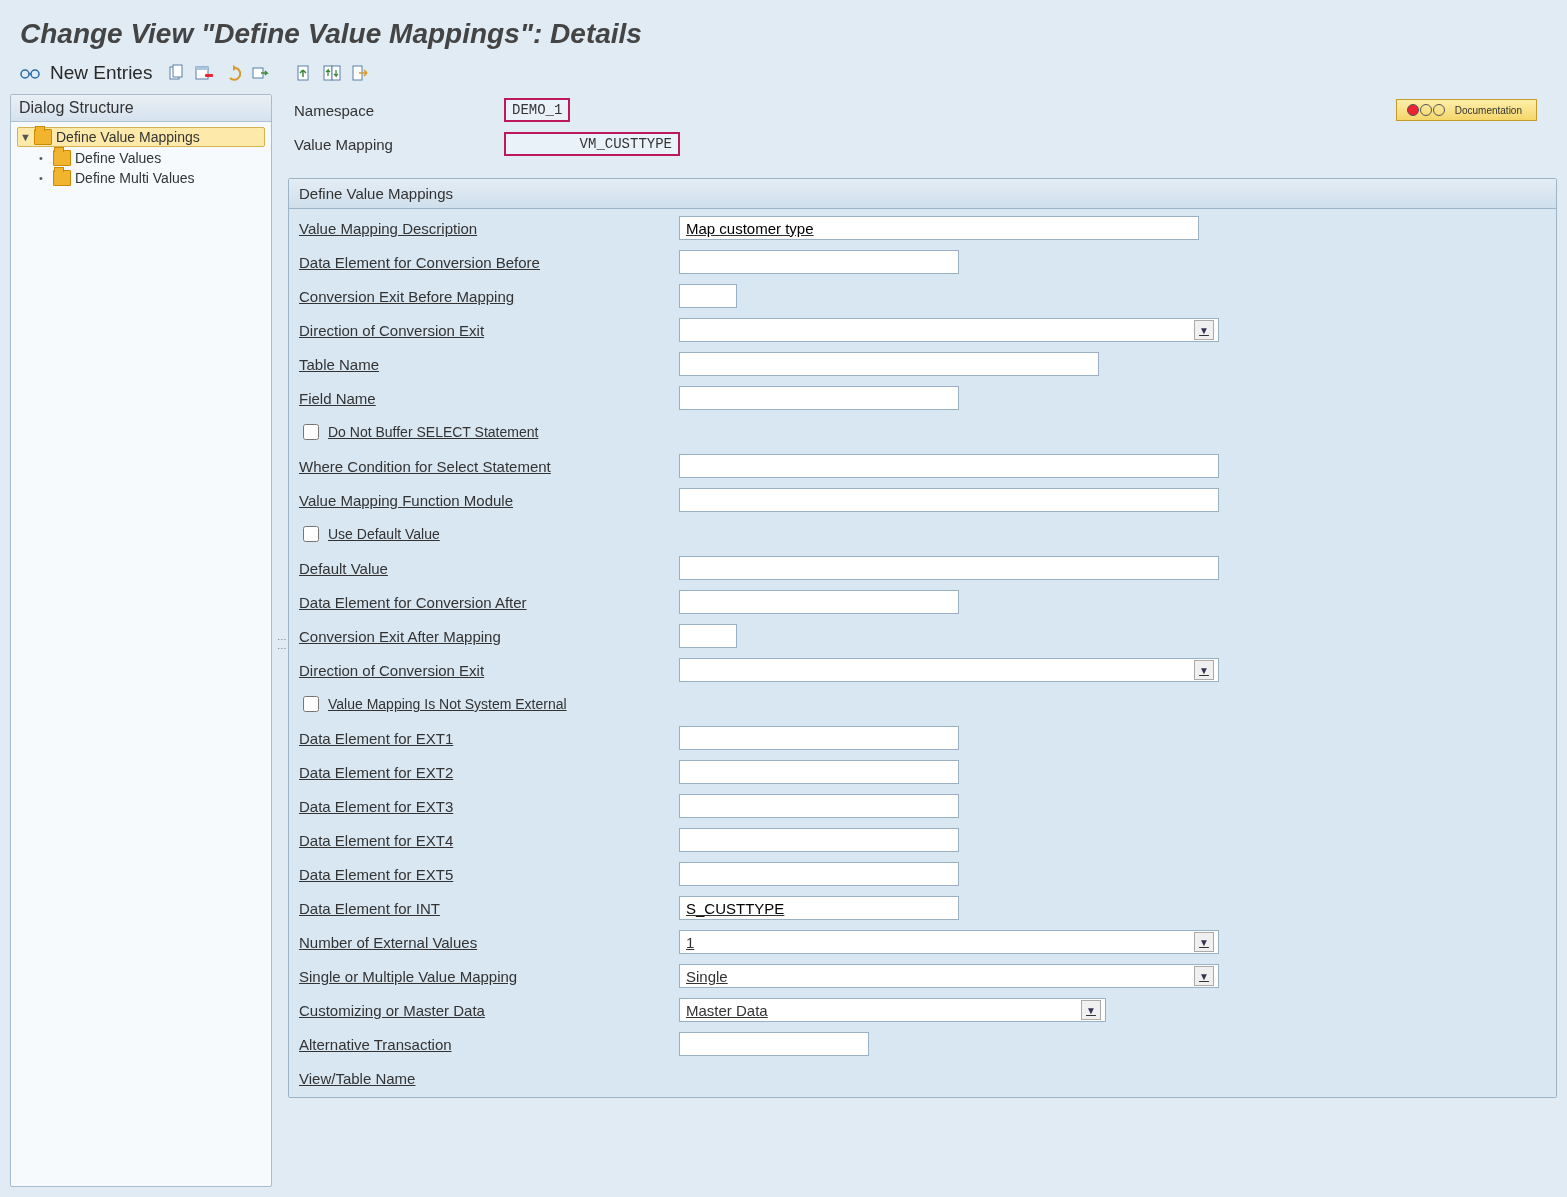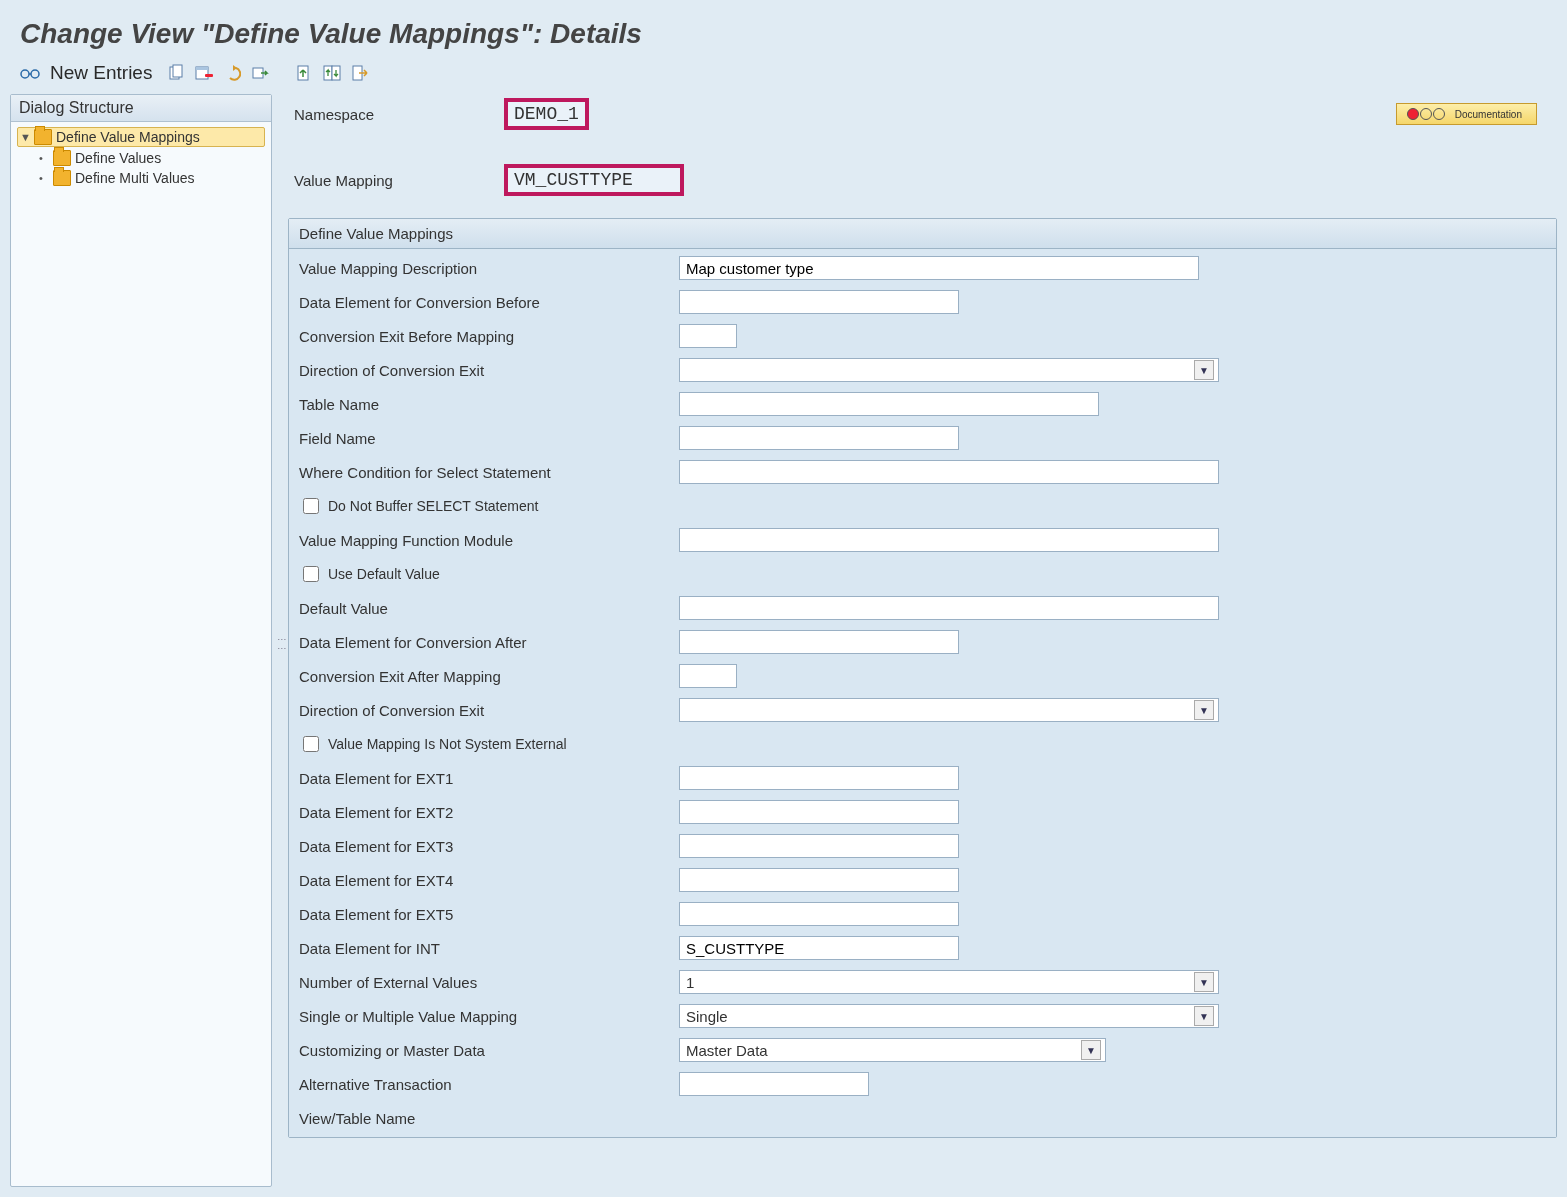--- a/index.html
+++ b/index.html
@@ -119,36 +119,37 @@
     writing-mode: vertical-rl;
   }
   .content {
     flex: 1;
     padding: 8px 10px 10px 2px;
     overflow: hidden;
   }
   .hdr-grid {
     display: grid;
     grid-template-columns: 210px 210px 1fr auto;
-    row-gap: 34px;
+    row-gap: 10px;
     align-items: center;
     margin-bottom: 22px;
     padding-left: 6px;
   }
   .hdr-label {
     font-size: 15px;
     color: #333;
   }
   .ro-input {
     background: #eaf2f9;
-    border: 4px solid #be185d;
+    border: 2px solid #be185d;
     padding: 2px 6px;
     font-family: "Courier New", monospace;
-    font-size: 18px;
+    font-size: 14px;
     display: inline-block;
+    text-align: right;
   }
   .doc-button {
     background: linear-gradient(#fdeea9,#f5d66a);
     border: 1px solid #c69a2e;
     padding: 4px 14px 4px 10px;
     font-size: 10px;
     display: inline-flex;
     align-items: center;
     gap: 10px;
     cursor: pointer;
@@ -174,20 +175,21 @@
   .panel-body {
     background: #d9e7f2;
     padding: 2px 0;
   }
   .form-row {
     display: grid;
     grid-template-columns: 380px 1fr;
     align-items: center;
     padding: 3px 10px;
     min-height: 28px;
+    text-decoration: underline;
   }
   .form-label {
     font-size: 15px;
     color: #333;
   }
   input[type=text].fld, .fld-select {
     background: #fff;
     border: 1px solid #9ab0c4;
     height: 24px;
     padding: 2px 6px;
@@ -355,31 +357,31 @@
         </div>
         <div class="form-row">
           <span class="form-label">Table Name</span>
           <input type="text" class="fld" style="width: 420px;" value="">
         </div>
         <div class="form-row">
           <span class="form-label">Field Name</span>
           <input type="text" class="fld" style="width: 280px;" value="">
         </div>
         <div class="form-row">
-          <span class="form-label">Where Condition for Select Statement</span>
-          <input type="text" class="fld" style="width: 540px;" value="">
-        </div>
-        <div class="form-row">
           <label class="chk">
             <input type="checkbox" style="">
             <span>Do Not Buffer SELECT Statement</span>
           </label>
           <span></span>
         </div>
         <div class="form-row">
+          <span class="form-label">Where Condition for Select Statement</span>
+          <input type="text" class="fld" style="width: 540px;" value="">
+        </div>
+        <div class="form-row">
           <span class="form-label">Value Mapping Function Module</span>
           <input type="text" class="fld" style="width: 540px;" value="">
         </div>
         <div class="form-row">
           <label class="chk">
             <input type="checkbox" style="">
             <span>Use Default Value</span>
           </label>
           <span></span>
         </div>

